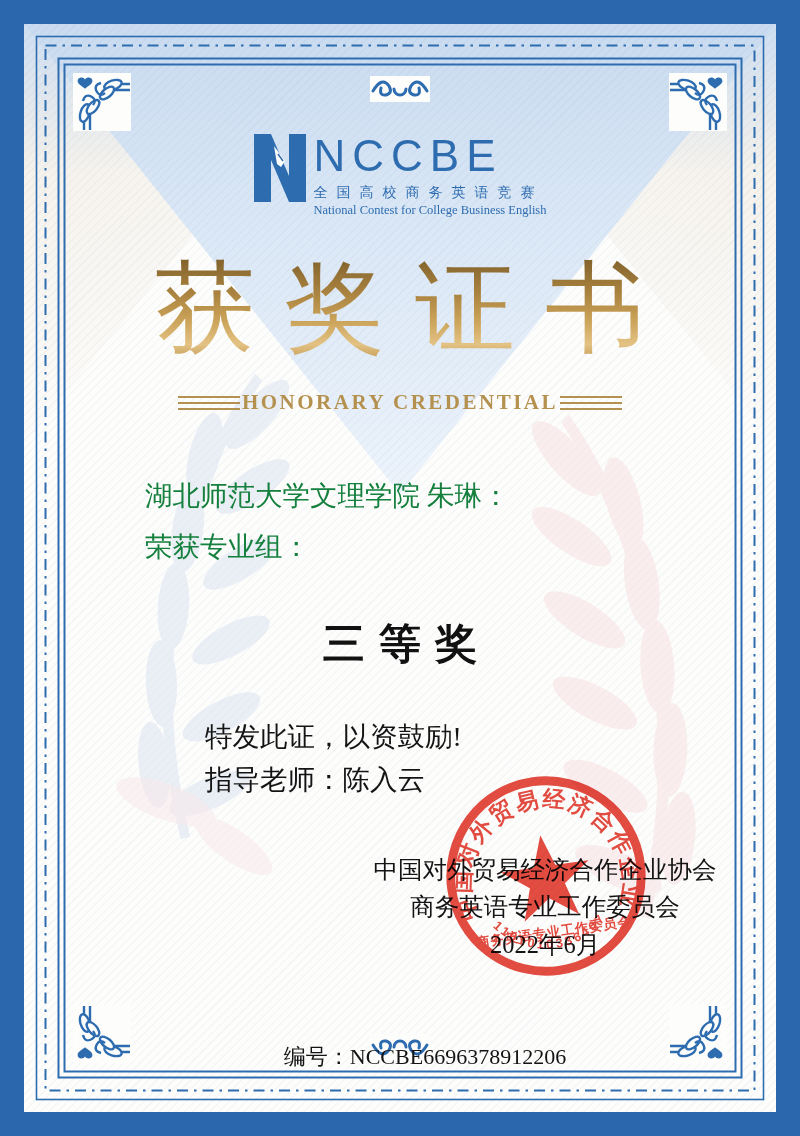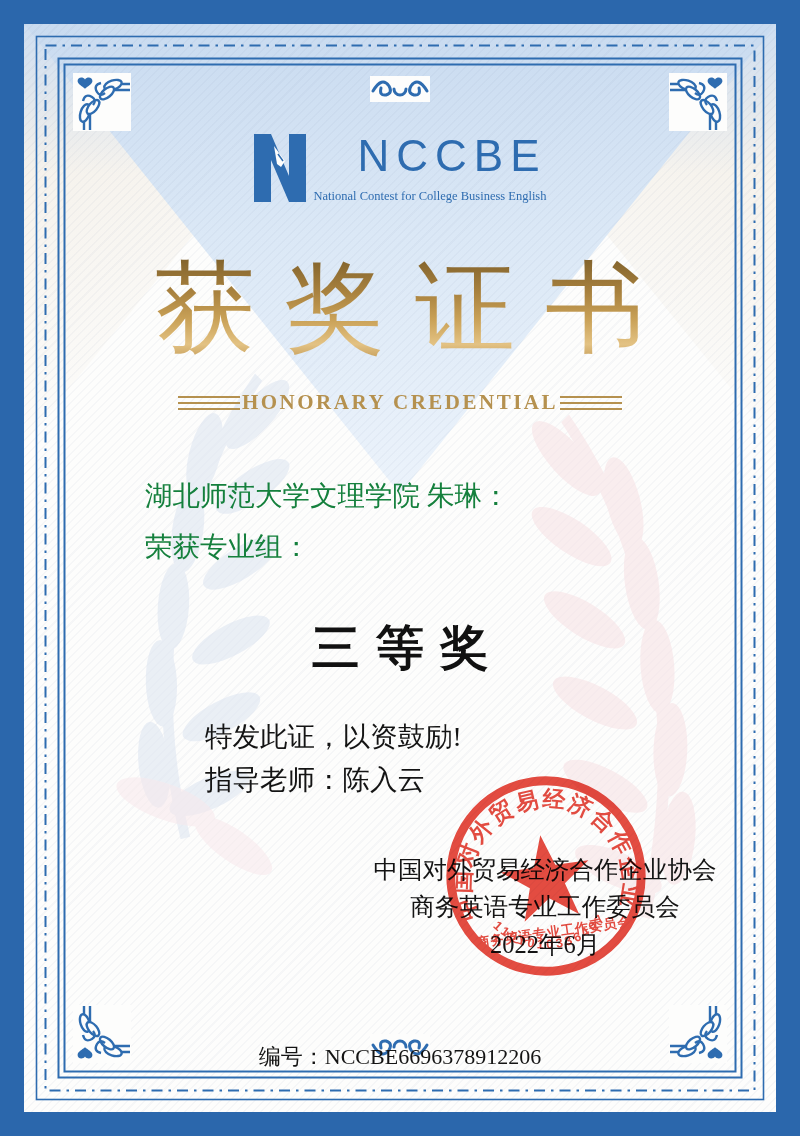--- a/index.html
+++ b/index.html
@@ -49,33 +49,33 @@
   .swirl-top{left:346px; top:52px;}
   .swirl-bottom{left:346px; bottom:52px; transform:scaleY(-1);}
   
   .laurel{position:absolute; pointer-events:none;}
   .laurel-left{left:46px; top:340px;}
   .laurel-right{left:480px; top:360px;}
   .laurel-small{left:70px; top:730px; transform:rotate(40deg); opacity:.55;}
 
   
   .logo{position:absolute; left:0; top:110px; width:752px; display:flex; justify-content:center;}
-  .logo-inner{display:flex; align-items:flex-start; gap:8px;text-align:right;}
+  .logo-inner{display:flex; align-items:flex-start; gap:8px;}
   .logo-text{display:flex; flex-direction:column;}
   .logo-acronym{
     font-family:"Liberation Sans","DejaVu Sans",sans-serif;
     font-size:44px; line-height:44px; font-weight:400; letter-spacing:7px;
     color:#2E6CB0;
   }
   .logo-cn{
     font-size:14px; color:#2E6CB0; margin-top:6px;
     display:inline-block; letter-spacing:9px; white-space:nowrap;
   }
   .logo-en{
-    font-size:12.5px; color:#2E6CB0; margin-top:11px; white-space:nowrap;
+    font-size:12.5px; color:#2E6CB0; margin-top:1px; white-space:nowrap;
   }
   
   .title{
     position:absolute; left:0; top:230px; width:752px; text-align:center;
   }
   .title span{
     display:inline-block; letter-spacing:.30em; margin-right:-.30em;
     font-size:100px; line-height:1.1; font-weight:normal;
     background:linear-gradient(180deg,#7d5f2a 0%, #a9823f 35%, #caa258 60%, #e3c283 82%, #bd9450 100%);
     -webkit-background-clip:text; background-clip:text;
@@ -93,39 +93,39 @@
     font-size:21px; font-weight:bold; letter-spacing:2.5px; color:#b5914f; white-space:nowrap;
   }
   
   .body-text{
     position:absolute; left:121px; top:446px; width:530px;
     font-size:27.5px; line-height:1.86; color:#15803d;
   }
   .line-indent{text-indent:2em;}
   .award{
     position:absolute; left:0; top:592px; width:752px; text-align:center;
-    font-size:48px; font-weight:bold; color:#111;
+    font-size:42px; font-weight:bold; color:#111;
   }
   .award span{display:inline-block; letter-spacing:.34em; margin-right:-.34em;}
   .advisor{
     position:absolute; left:181px; top:692px;
     font-size:27.5px; line-height:1.56; color:#141414;
   }
   
   .issuer{
     position:absolute; left:321px; top:828px; width:400px; text-align:center;
     font-size:24.5px; line-height:1.5; color:#141414;
   }
   .issuer .date{margin-top:1px;}
   .seal{position:absolute; left:414px; top:744px; width:216px; height:216px;
     opacity:.88; mix-blend-mode:multiply; transform:rotate(-8deg);}
   
   .serial{
     position:absolute; left:0; top:1018px; width:752px; text-align:center;
-    font-size:22px; color:#141414;
+    font-size:22px; color:#141414;padding-left:25px;
   }
 </style>
 </head>
 <body>
 
 <div class="page">
   <div class="card">
     <div class="bg-side-left"></div>
     <div class="bg-side-right"></div>
     <div class="bg-top-band"></div>
@@ -248,20 +248,21 @@
 
     <div class="logo">
       <div class="logo-inner">
         <svg width="52" height="68" viewBox="0 0 52 68">
           <path d="M0 0 H17 L35 42 V0 H52 V68 H35 L17 26 V68 H0 Z" fill="#2E6CB0"></path>
           <path d="M20 12 l11 15 -4 6 -4-3 z" fill="#fdfdfc"></path>
           <path d="M24 20 l5 7" stroke="#2E6CB0" stroke-width="1.5"></path>
         </svg>
         <div class="logo-text">
           <span class="logo-acronym">NCCBE</span>
+          <span class="logo-cn">全国高校商务英语竞赛</span>
           <span class="logo-en">National Contest for College Business English</span>
         </div>
       </div>
     </div>
 
     <div class="title">
       <span>获奖证书</span>
     </div>
     <div class="subtitle">
       <div class="triple-line"></div>

